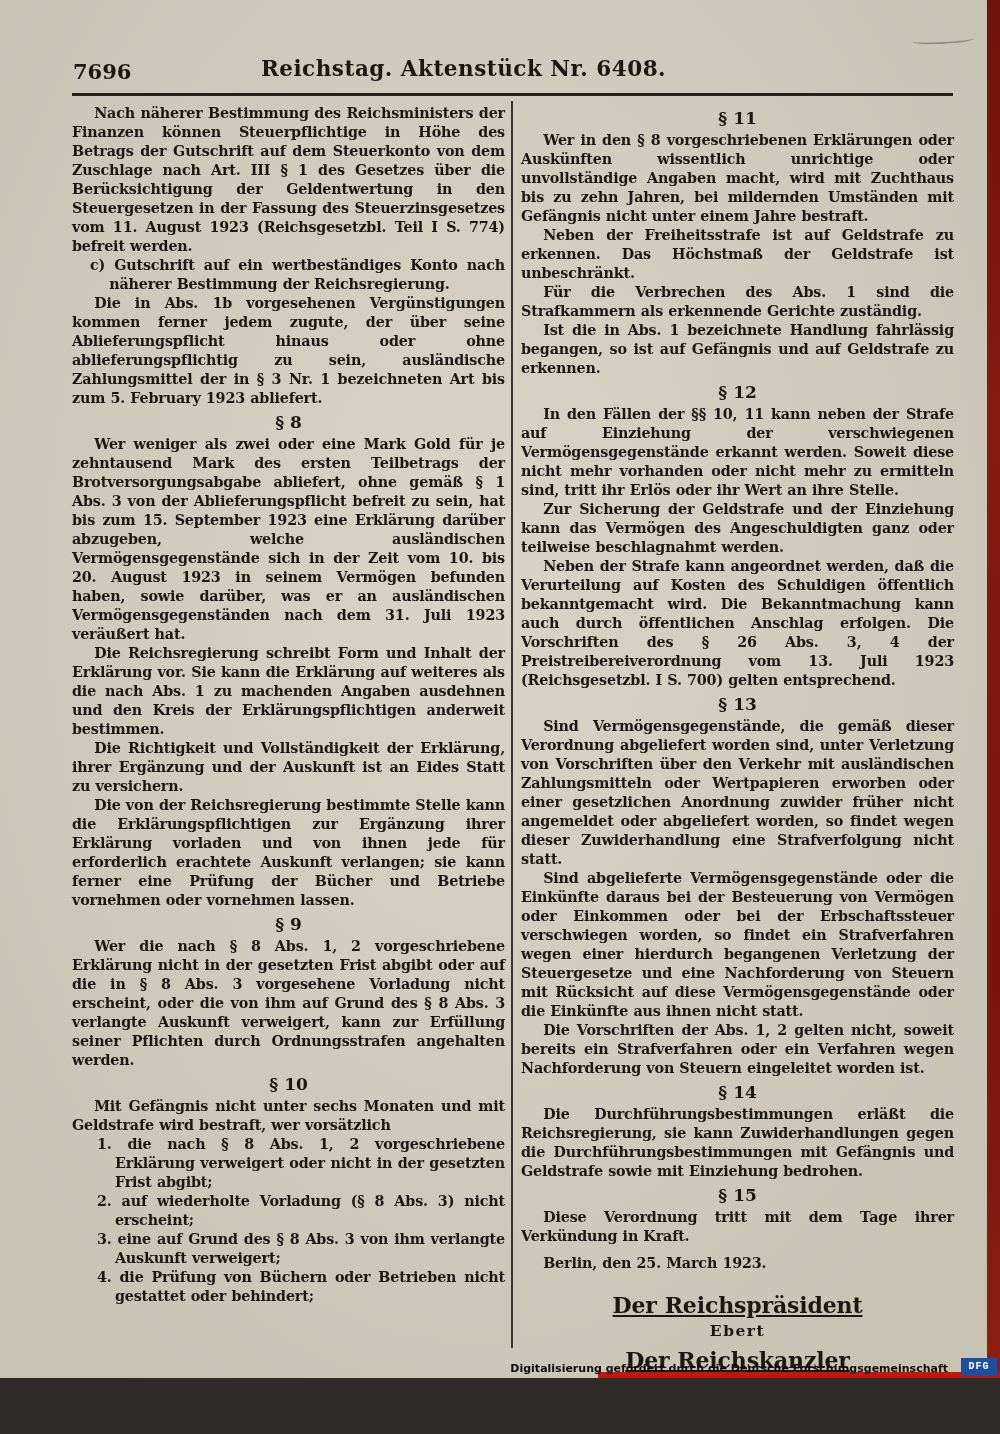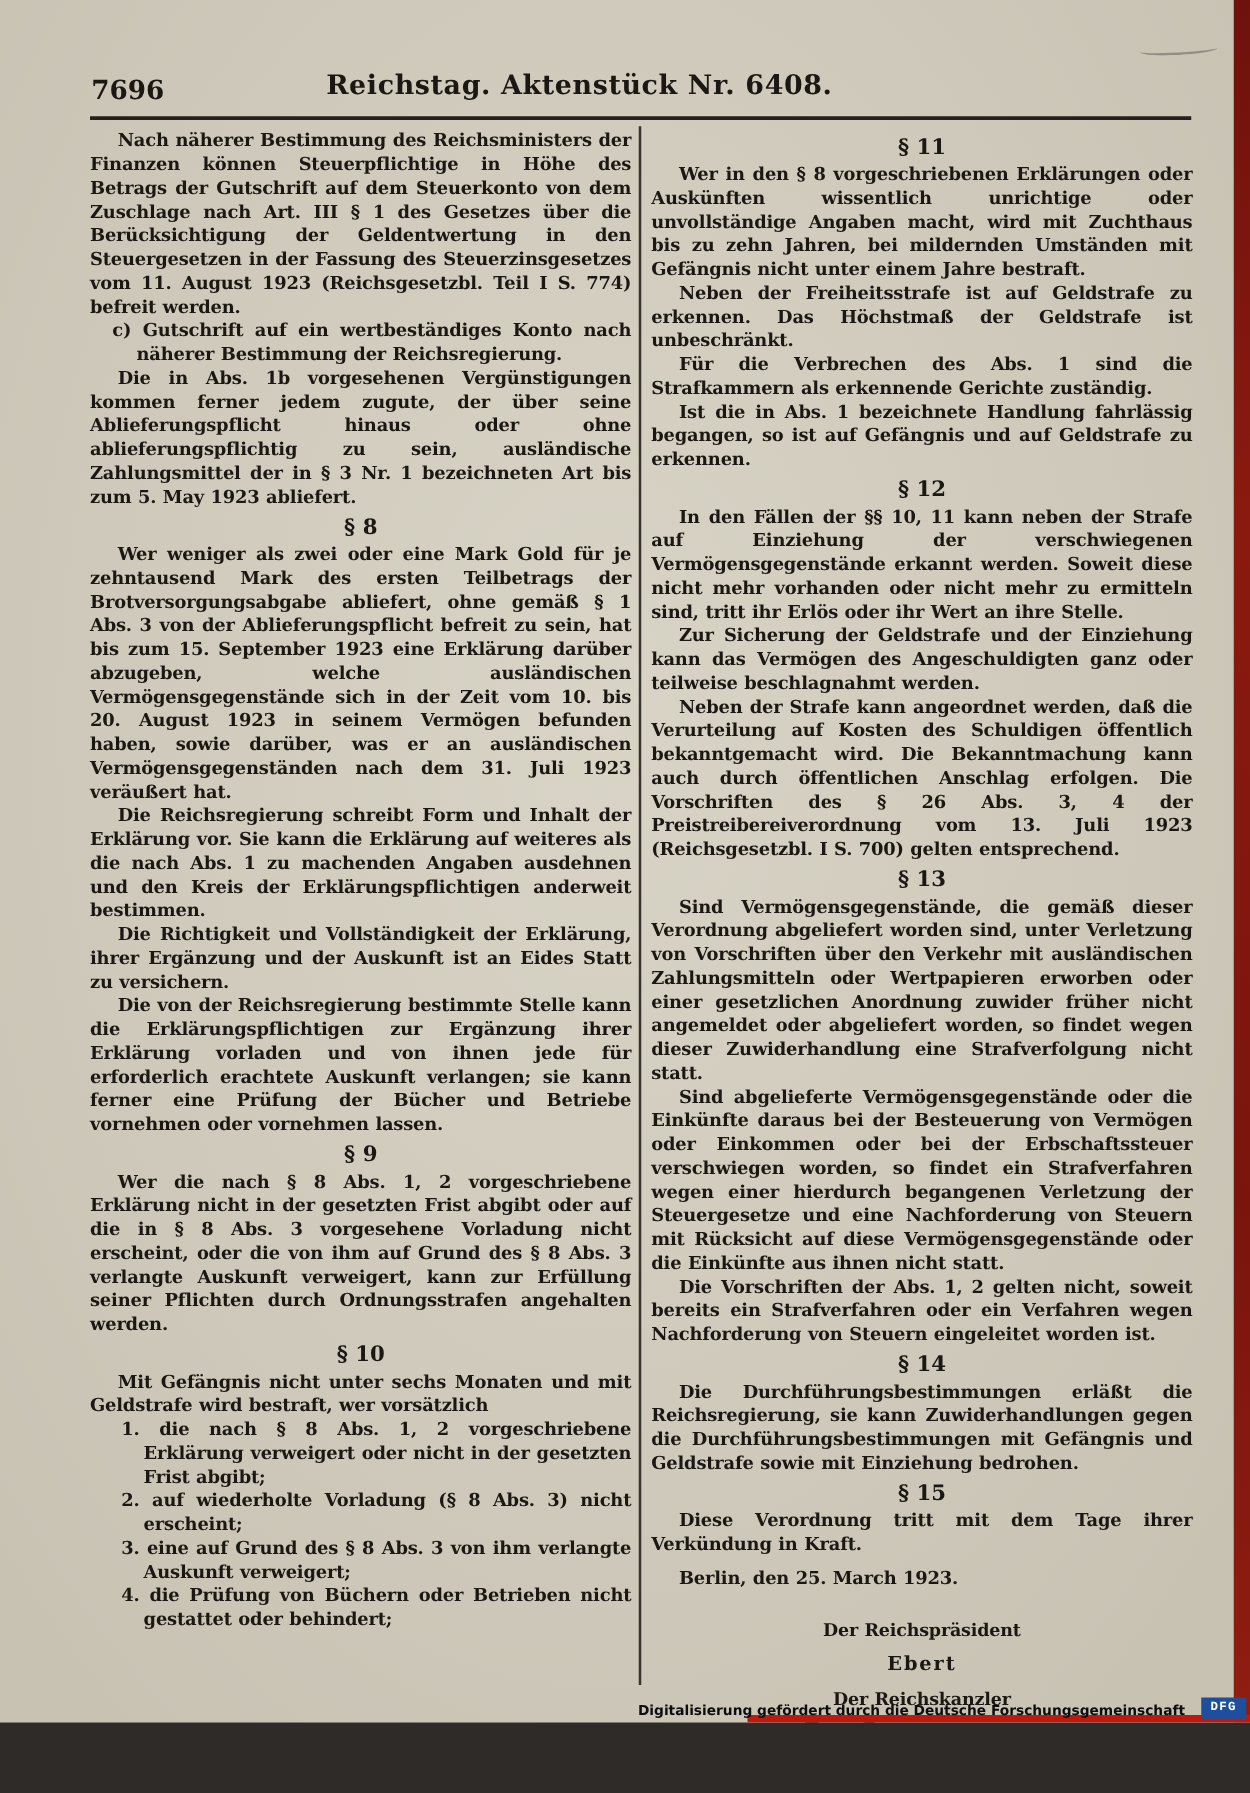--- a/index.html
+++ b/index.html
@@ -39,21 +39,21 @@
   .col-right { left: 521px; }
 
   .block.p        { text-indent: 1.55em; }
   .block.li       { padding-left: 3.0em;  text-indent: -1.25em; }
   .block.li-alpha { padding-left: 2.6em;  text-indent: -1.35em; }
   .block.heading  { text-align: center; text-indent: 0; font-size: 17px; padding: 5px 0 3px; }
   .block.dateline { text-indent: 1.55em; text-align: left; padding: 8px 0 2px; }
 
   
   .signatures { padding-top: 10px; text-align: center; }
-  .sig-title { font-size: 14px; padding-top: 11px; }
+  .sig-title { font-size: 22px; padding-top: 11px; text-decoration: underline; }
   .sig-name  { font-size: 15.5px; padding-top: 6px; letter-spacing: 1.5px; }
   .sig-name-sm { font-size: 20px; letter-spacing: 1px; }
   .sig-row { display: flex; padding-top: 13px; }
   .sig-col { flex: 1; }
   .sig-title2 { font-size: 17.5px; line-height: 21px; white-space: pre-line; }
 
   
   .scan-mark {
     position: absolute; left: 912px; top: 36px; width: 62px; height: 8px;
     border-bottom: 2px solid rgba(80,76,70,0.45);
@@ -93,21 +93,21 @@
     <span class="header-title">Reichstag. Aktenstück Nr. 6408.</span>
   </div>
   <div class="header-rule"></div>
 
   <div class="col-divider"></div>
 
   <div class="col col-left">
     <div id="left-blocks">
         <div class="block p">Nach näherer Bestimmung des Reichsministers der Finanzen können Steuerpflichtige in Höhe des Betrags der Gutschrift auf dem Steuerkonto von dem Zuschlage nach Art. III § 1 des Gesetzes über die Berücksichtigung der Geldentwertung in den Steuergesetzen in der Fassung des Steuerzinsgesetzes vom 11. August 1923 (Reichsgesetzbl. Teil I S. 774) befreit werden.</div>
         <div class="block li-alpha">c) Gutschrift auf ein wertbeständiges Konto nach näherer Bestimmung der Reichsregierung.</div>
-        <div class="block p">Die in Abs. 1b vorgesehenen Vergünstigungen kommen ferner jedem zugute, der über seine Ablieferungspflicht hinaus oder ohne ablieferungspflichtig zu sein, ausländische Zahlungsmittel der in § 3 Nr. 1 bezeichneten Art bis zum 5. May 1923 abliefert.</div>
+        <div class="block p">Die in Abs. 1b vorgesehenen Vergünstigungen kommen ferner jedem zugute, der über seine Ablieferungspflicht hinaus oder ohne ablieferungspflichtig zu sein, ausländische Zahlungsmittel der in § 3 Nr. 1 bezeichneten Art bis zum 5. February 1923 abliefert.</div>
         <div class="block heading">§ 8</div>
         <div class="block p">Wer weniger als zwei oder eine Mark Gold für je zehntausend Mark des ersten Teilbetrags der Brotversorgungsabgabe abliefert, ohne gemäß § 1 Abs. 3 von der Ablieferungspflicht befreit zu sein, hat bis zum 15. September 1923 eine Erklärung darüber abzugeben, welche ausländischen Vermögensgegenstände sich in der Zeit vom 10. bis 20. August 1923 in seinem Vermögen befunden haben, sowie darüber, was er an ausländischen Vermögensgegenständen nach dem 31. Juli 1923 veräußert hat.</div>
         <div class="block p">Die Reichsregierung schreibt Form und Inhalt der Erklärung vor. Sie kann die Erklärung auf weiteres als die nach Abs. 1 zu machenden Angaben ausdehnen und den Kreis der Erklärungspflichtigen anderweit bestimmen.</div>
         <div class="block p">Die Richtigkeit und Vollständigkeit der Erklärung, ihrer Ergänzung und der Auskunft ist an Eides Statt zu versichern.</div>
         <div class="block p">Die von der Reichsregierung bestimmte Stelle kann die Erklärungspflichtigen zur Ergänzung ihrer Erklärung vorladen und von ihnen jede für erforderlich erachtete Auskunft verlangen; sie kann ferner eine Prüfung der Bücher und Betriebe vornehmen oder vornehmen lassen.</div>
         <div class="block heading">§ 9</div>
         <div class="block p">Wer die nach § 8 Abs. 1, 2 vorgeschriebene Erklärung nicht in der gesetzten Frist abgibt oder auf die in § 8 Abs. 3 vorgesehene Vorladung nicht erscheint, oder die von ihm auf Grund des § 8 Abs. 3 verlangte Auskunft verweigert, kann zur Erfüllung seiner Pflichten durch Ordnungsstrafen angehalten werden.</div>
         <div class="block heading">§ 10</div>
         <div class="block p">Mit Gefängnis nicht unter sechs Monaten und mit Geldstrafe wird bestraft, wer vorsätzlich</div>
         <div class="block li">1. die nach § 8 Abs. 1, 2 vorgeschriebene Erklärung verweigert oder nicht in der gesetzten Frist abgibt;</div>

